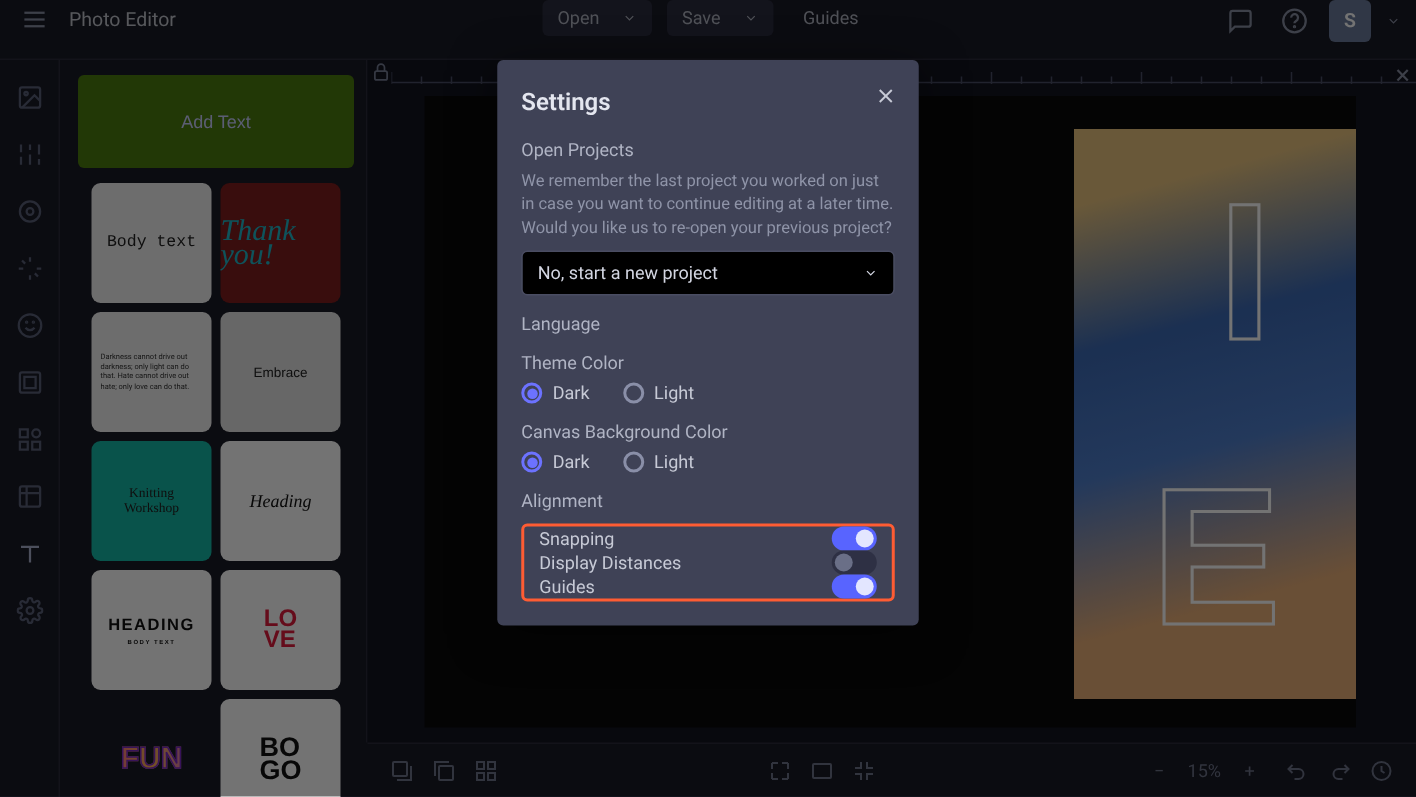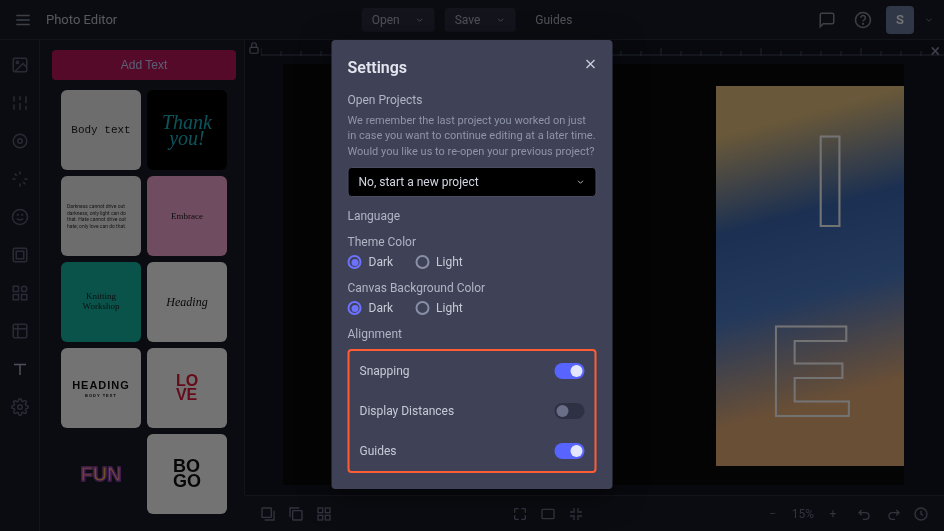--- a/index.html
+++ b/index.html
@@ -1,48 +1,48 @@
 <!DOCTYPE html>
 <html><head>
 <meta charset="utf-8">
 <style>
   * { box-sizing: border-box; margin: 0; padding: 0; }
   html, body { width: 944px; height: 531px; overflow: hidden; font-family: -apple-system, BlinkMacSystemFont, "Segoe UI", Roboto, sans-serif; background: #1a1b26; color: #c0c4cc; }
   
   .overlay-dim { position: absolute; inset: 0; background: rgba(0,0,0,0.55); z-index: 5; pointer-events: none; }
   
   
-  .header { height: 40px; display: flex; align-items: center; padding: 0 10px; border-bottom: 1px solid #2a2c3a; position: relative; z-index: 1; }
+  .header { height: 40px; display: flex; align-items: flex-start; padding: 0 10px; border-bottom: 1px solid #2a2c3a; position: relative; z-index: 1; }
   .header .left { display: flex; align-items: center; gap: 10px; }
   .header .center { position: absolute; left: 50%; transform: translateX(-50%); display: flex; gap: 10px; }
   .header .right { margin-left: auto; display: flex; align-items: center; gap: 10px; }
   .hbtn { background: #2b2d3f; color: #b0b4c0; border-radius: 4px; padding: 5px 10px; font-size: 12px; display: inline-flex; align-items: center; gap: 15px; }
   .hbtn.plain { background: transparent; }
   .icbtn { width: 26px; height: 26px; display: inline-flex; align-items: center; justify-content: center; color: #888fa3; }
   .avatar { width: 28px; height: 28px; border-radius: 4px; background: #6c7b9b; color: #fff; display: flex; align-items: center; justify-content: center; font-size: 13px; font-weight: 600; }
   .chev { width: 10px; height: 10px; }
   .chev svg { width: 100%; height: 100%; }
   
   
   .rail { position: absolute; left: 0; top: 40px; bottom: 0; width: 40px; border-right: 1px solid #2a2c3a; display: flex; flex-direction: column; align-items: center; gap: 16px; padding-top: 14px; z-index: 1; }
   .rail .ritem { width: 22px; height: 22px; color: #5a6078; display: flex; align-items: center; justify-content: center; }
   .rail .ritem.active { color: #a9b0cc; }
   
   
   .panel { position: absolute; left: 40px; top: 40px; width: 205px; bottom: 36px; border-right: 1px solid #2a2c3a; padding: 10px 8px 10px 12px; z-index: 1; }
   .panel-head { display: flex; align-items: center; justify-content: space-between; padding: 6px 4px 12px; }
   .panel-head span { font-size: 14px; color: #d6d9e4; }
   .panel-info { width: 16px; height: 16px; color: #6a7088; }
-  .btn-add { width: 100%; background: #be185d; color: #c9cfff; border: none; border-radius: 4px; padding: 8px; font-size: 12px; font-weight: 500; margin-bottom: 10px; }
+  .btn-add { width: 100%; background: #4d7c0f; color: #c9cfff; border: none; border-radius: 4px; padding: 24px; font-size: 12px; font-weight: 500; margin-bottom: 10px; }
   .gallery { display: grid; grid-template-columns: repeat(2, 80px); gap: 6px; justify-content: center; }
   .thumb { width: 80px; height: 80px; border-radius: 6px; background: #f2f2f2; display: flex; align-items: center; justify-content: center; font-size: 10px; color: #111; overflow: hidden; position: relative; }
   .thumb.body { font-family: "Courier New", monospace; font-size: 11px; color: #222; }
-  .thumb.thanks { background: #000000; font-family: "Brush Script MT", cursive; font-size: 20px; font-style: italic; color: #1fb8c9; line-height: 0.8; text-align: center; }
+  .thumb.thanks { background: #7f1d1d; font-family: "Brush Script MT", cursive; font-size: 20px; font-style: italic; color: #1fb8c9; line-height: 0.8; text-align: left; }
   .thumb.quote { background: #f1f1f1; padding: 6px; font-size: 5px; color: #333; line-height: 1.3; }
-  .thumb.embrace { background: #f9a8d4; font-family: Liberation Serif, serif; font-size: 9px; color: #222; }
+  .thumb.embrace { background: #e5e5e5; font-family: Liberation Sans, sans-serif; font-size: 9px; color: #222; }
   .thumb.knit { background: #14b8a6; font-family: Georgia, serif; font-size: 9px; text-align: center; color: #222; line-height: 1.1; }
   .thumb.headingc { background: #fff; font-family: Georgia, serif; font-style: italic; font-size: 12px; color: #111; }
   .thumb.headingb { background: #fff; font-family: Arial; font-weight: 900; font-size: 11px; letter-spacing: 1px; flex-direction: column; gap: 2px; }
   .thumb.headingb small { font-size: 4px; }
   .thumb.love { background: #ffffff; font-family: Arial; font-weight: 900; font-size: 16px; color: #e01b3c; line-height: 0.88; text-align: left; }
   .thumb.fun { background: #fff; font-family: Arial Black, Arial; font-weight: 900; font-size: 20px; background-image: linear-gradient(90deg,#ff4fa3,#ffb64f,#c84fff); -webkit-background-clip: text; color: transparent; -webkit-text-stroke: 1px #7a2cc5; }
   .thumb.bogo { background: #fff; font-family: Arial; font-weight: 900; font-size: 18px; line-height: 0.85; color: #111; text-align: left; }
   
   
   .canvas-wrap { position: absolute; left: 245px; right: 0; top: 40px; bottom: 36px; background: #131420; z-index: 1; }
@@ -69,21 +69,21 @@
   .section-title.first { margin-top: 0; }
   .desc { font-size: 11px; line-height: 1.4; color: #8f94a8; margin-bottom: 8px; }
   .select { background: #000000; border: 1px solid #4a4d62; border-radius: 4px; padding: 7px 10px; display: flex; align-items: center; justify-content: space-between; font-size: 12px; color: #d3d6e2; }
   .radios { display: flex; gap: 22px; margin-top: 6px; }
   .radio { display: flex; align-items: center; gap: 7px; font-size: 12px; color: #c7cad6; }
   .rdot { width: 14px; height: 14px; border-radius: 50%; border: 2px solid #6c72ff; display: flex; align-items: center; justify-content: center; }
   .rdot.on::after { content: ""; width: 7px; height: 7px; border-radius: 50%; background: #6c72ff; }
   .rdot.off { border-color: #8a8fa8; }
   
   .hl-box { border: 2px solid #ff5c33; border-radius: 4px; padding: 0; margin-top: 8px; }
-  .toggle-row { display: flex; align-items: center; justify-content: space-between; padding: 12px 10px; font-size: 12px; }
+  .toggle-row { display: flex; align-items: center; justify-content: space-between; padding: 0 10px; font-size: 12px; }
   .toggle-row + .toggle-row { border-top: 0; }
   .switch { width: 30px; height: 16px; border-radius: 10px; background: #2e3044; position: relative; }
   .switch.on { background: #5864ff; }
   .switch .knob { position: absolute; width: 12px; height: 12px; border-radius: 50%; background: #aeb4ff; top: 2px; }
   .switch.on .knob { right: 2px; background: #e3e6ff; }
   .switch.off .knob { left: 2px; background: #6a6f87; }
   
   svg { display: block; }
 </style>
 </head>

